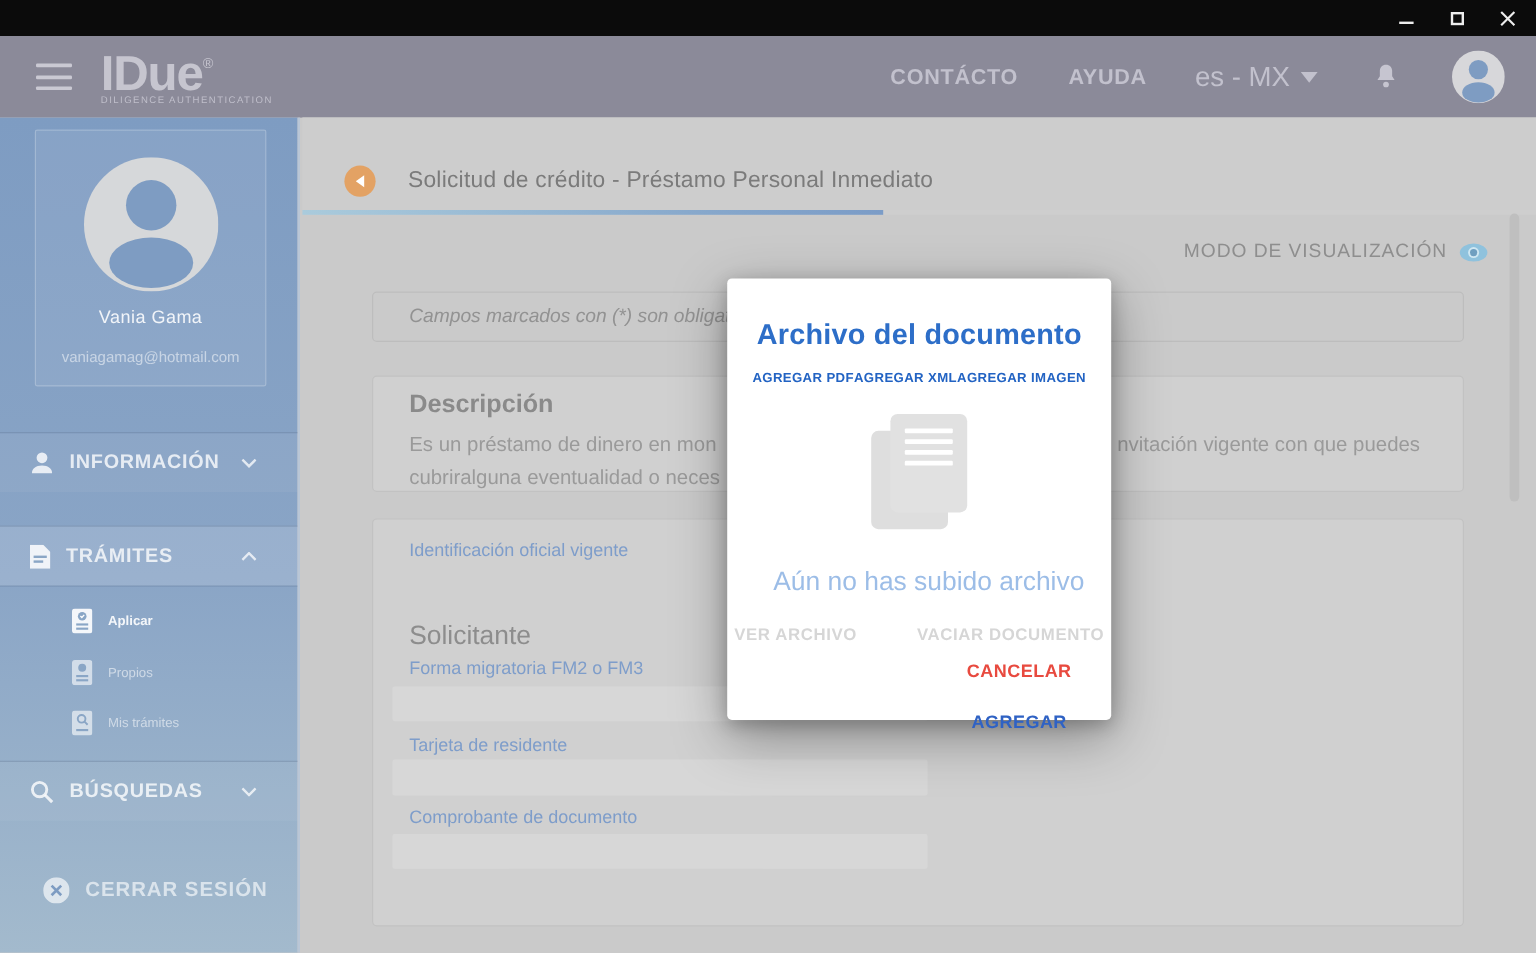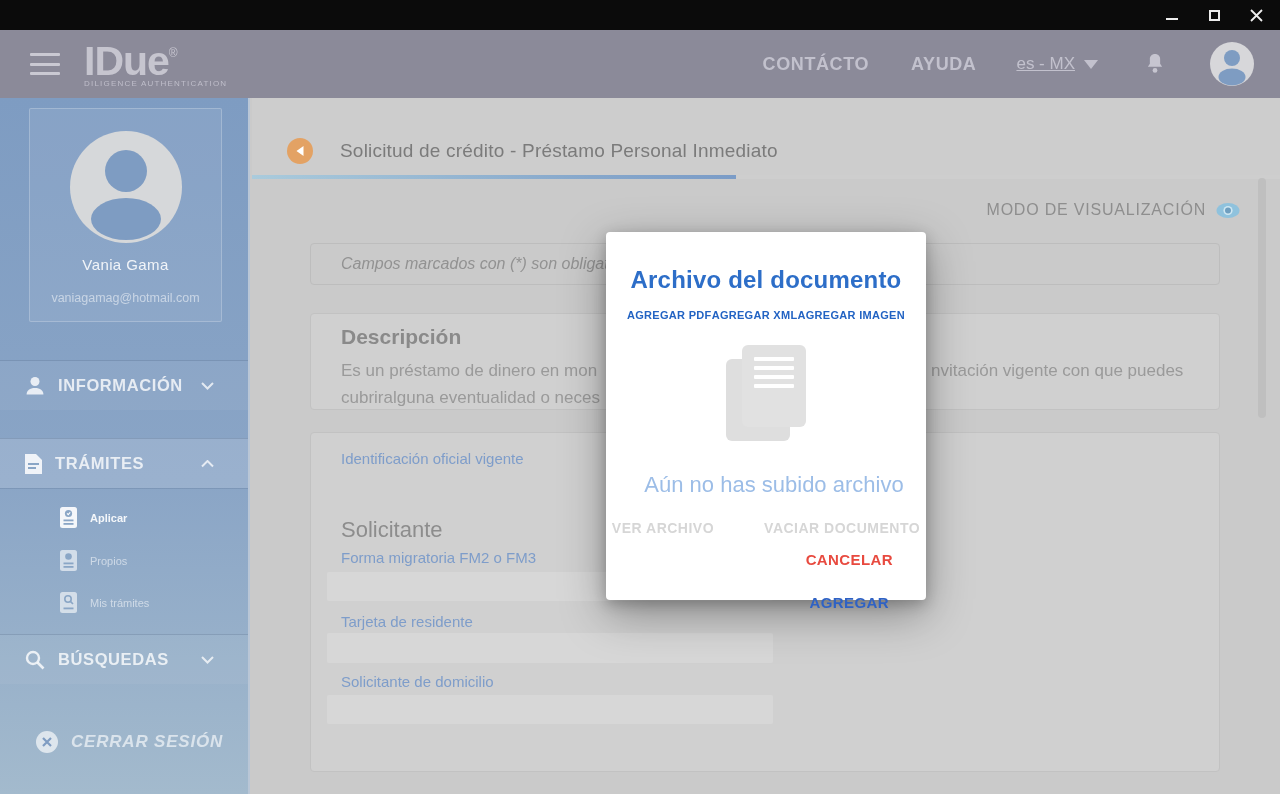--- a/index.html
+++ b/index.html
@@ -22,21 +22,21 @@
                justify-content:space-between; cursor:pointer; }
   .hamburger div { height:3px; background:#cac9d3; border-radius:1px; }
   .logo { margin-left:24px; display:flex; flex-direction:column; line-height:1; }
   .logo-title { font-size:41px; font-weight:700; color:#c6c5cf; letter-spacing:-1px; }
   .logo-title sup { font-size:12px; font-weight:400; vertical-align:18px; letter-spacing:0; }
   .logo-sub { font-size:8px; letter-spacing:1.2px; color:#bfbeca; margin-top:-2px; }
   .hdr-right { margin-left:auto; display:flex; align-items:center; }
   .hdr-link { font-size:18px; font-weight:600; letter-spacing:.6px; color:#c2c1cd; cursor:pointer; }
   .hdr-link + .hdr-link { margin-left:42px; }
   .lang { margin-left:40px; display:flex; align-items:center; gap:9px; cursor:pointer; }
-  .lang-label { font-size:17px; color:#c2c1cd;text-decoration:underline; }
+  .lang-label { font-size:23px; color:#c2c1cd; }
   .tri-down { width:0; height:0; border-left:7px solid transparent; border-right:7px solid transparent;
               border-top:9px solid #c2c1cd; }
   .bell { margin-left:46px; cursor:pointer; display:flex; }
   .hdr-avatar { margin-left:44px; margin-right:26px; cursor:pointer; display:flex; }
 
   
   .sidebar { position:absolute; left:0; top:98px; width:250px; height:696px;
              background:linear-gradient(180deg,#7e9cc2 0%, #8aa5c6 55%, #a3bacd 100%);
              border-right:2px solid #b9c6d6; }
   .user-card { position:absolute; left:29px; top:10px; width:193px; height:214px;
@@ -52,21 +52,21 @@
   .nav-item .nav-label { margin-left:13px; font-size:16.5px; font-weight:700; letter-spacing:.6px;
                          color:rgba(255,255,255,0.78); }
   .nav-item.selected { background:rgba(255,255,255,0.14);margin-top:28px; }
   .nav-item.dim { background:rgba(255,255,255,0.05); }
   .chev { position:absolute; right:34px; display:flex; }
   .subnav { position:relative; height:146px; border-top:1px solid rgba(40,62,92,0.14); }
   .sub-item { position:absolute; left:60px; display:flex; align-items:center; gap:13px; cursor:pointer; }
   .sub-item .sub-label { font-size:11px; color:rgba(255,255,255,0.55); }
   .sub-item.active .sub-label { font-weight:700; color:rgba(255,255,255,0.9); }
   .logout { position:absolute; left:36px; top:622px; height:44px; display:flex; align-items:center;
-            gap:13px; cursor:pointer;font-style:italic; }
+            gap:13px; cursor:pointer; }
   .logout-label { font-size:17px; font-weight:700; letter-spacing:.8px; color:rgba(255,255,255,0.62); }
 
   
   .content { position:absolute; left:252px; top:98px; width:1028px; height:600px; background:#cacaca; }
   .content-top { position:absolute; left:0; top:0; width:100%; height:77px; background:#cdcdcd; }
   .back-btn { position:absolute; left:35px; top:40px; width:26px; height:26px; border-radius:50%;
               background:#e3a264; display:flex; align-items:center; justify-content:center; cursor:pointer; }
   .page-title { position:absolute; left:88px; top:42px; font-size:19px; color:#7b7b7b; letter-spacing:.2px; }
   .progress-track { position:absolute; left:0; top:77px; width:100%; height:4px; background:#cecece; }
   .progress-fill { width:484px; height:4px;
@@ -297,21 +297,21 @@
       <div class="desc-l2">cubriralguna eventualidad o neces</div>
     </div>
 
     <div class="card form-card">
       <div class="f-label" style="top:17px;">Identificación oficial vigente</div>
       <div class="f-heading">Solicitante</div>
       <div class="f-label" style="top:116px;">Forma migratoria FM2 o FM3</div>
       <input class="f-input" style="top: 139px; height: 29px;" readonly="" value="">
       <div class="f-label" style="top:180px;">Tarjeta de residente</div>
       <input class="f-input" style="top: 200px;" readonly="" value="">
-      <div class="f-label" style="top:240px;">Solicitante de domicilio</div>
+      <div class="f-label" style="top:240px;">Comprobante de documento</div>
       <input class="f-input" style="top: 262px; height: 29px;" readonly="" value="">
     </div>
 
     <div class="scroll-thumb"></div>
   </div>
 
   <div class="modal">
     <div class="modal-title">Archivo del documento</div>
     <div class="modal-links">
       <span class="modal-link">AGREGAR PDF</span>

